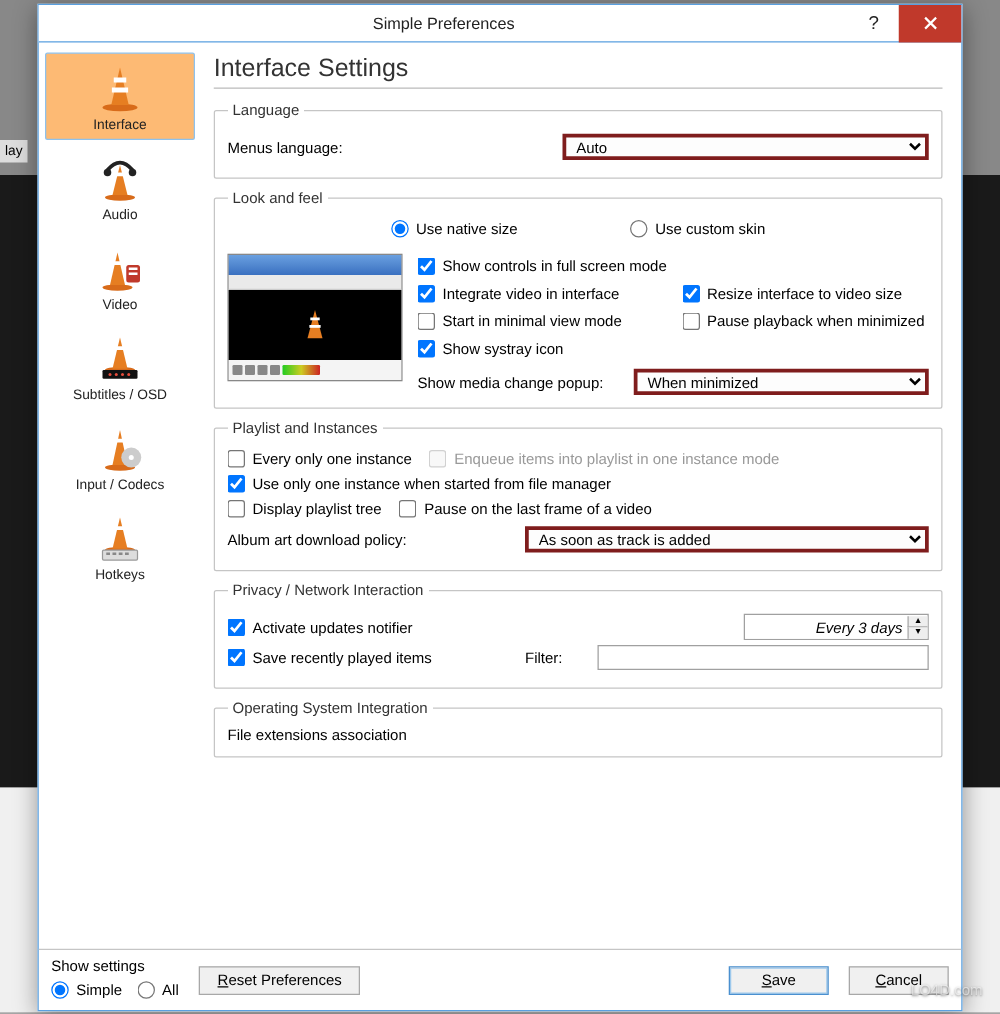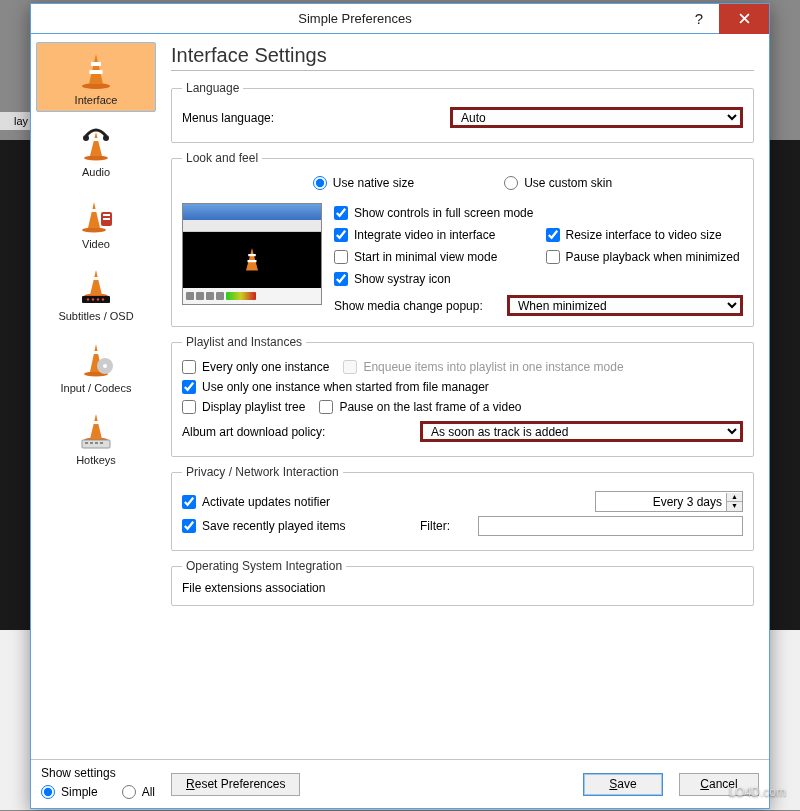--- a/index.html
+++ b/index.html
@@ -1,19 +1,19 @@
 <!DOCTYPE html>
 <html><head>
 <meta charset="utf-8">
 <style>
 * { box-sizing: border-box; margin: 0; padding: 0; }
 body { font-family: "Segoe UI", Tahoma, sans-serif; font-size: 12px; background: #888; width: 800px; height: 811px; position: relative; overflow: hidden; }
 .bg-dark { position: absolute; top: 140px; left: 0; width: 800px; height: 490px; background: #1a1a1a; }
 .bg-light { position: absolute; top: 630px; left: 0; width: 800px; height: 180px; background: #f0f0f0; }
-.little { position: absolute; top: 112px; left: 0; background: #ddd; padding: 3px 14px; font-size: 11px; }
+.little { position: absolute; top: 112px; left: 0; background: #ddd; padding: 3px 4px; font-size: 11px; }
 
 .window { position: absolute; top: 3px; left: 30px; width: 740px; height: 806px; background: #fff; border: 1px solid #5aa0e0; box-shadow: 0 4px 18px rgba(0,0,0,0.4); display: flex; flex-direction: column; }
 .titlebar { height: 30px; background: #fff; border-bottom: 1px solid #5aa0e0; display: flex; align-items: center; }
 .title-text { flex: 1; text-align: center; font-size: 13px; color: #222; }
 .title-help { width: 40px; text-align: center; font-size: 15px; color: #222; cursor: pointer; }
 .title-close { width: 50px; height: 30px; background: #c0392b; color: #fff; display: flex; align-items: center; justify-content: center; font-size: 14px; cursor: pointer; }
 
 .body { flex: 1; display: flex; }
 .sidebar { width: 130px; border-right: none; padding: 8px 5px; display: flex; flex-direction: column; align-items: stretch; gap: 2px; }
 .side-item { display: flex; flex-direction: column; align-items: center; padding: 8px 4px 6px; border-radius: 2px; cursor: pointer; gap: 4px; }
@@ -48,32 +48,32 @@
 .preview-ctrl { height: 16px; background: #f4f4f4; display: flex; align-items: center; gap: 2px; padding: 0 3px; }
 .preview-ctrl span { width: 8px; height: 8px; background: #888; border-radius: 1px; }
 .lf-grid { flex: 1; display: grid; grid-template-columns: 1fr 1fr; gap: 2px 14px; align-content: start; }
 .lf-grid .full { grid-column: 1 / -1; }
 .lf-popup { display: flex; align-items: center; gap: 8px; margin-top: 6px; }
 .lf-popup label { flex-basis: 165px; }
 
 .two-col { display: flex; gap: 14px; }
 
 .spinner { display: flex; align-items: center; border: 1px solid #a0a0a0; height: 21px; }
-.spinner input { border: none; text-align: right; width: 130px; height: 19px; }
+.spinner input { border: none; text-align: right; width: 130px; height: 19px; font-style: italic; }
 .spin-btns { display: flex; flex-direction: column; width: 16px; }
 .spin-btns div { height: 9px; font-size: 7px; text-align: center; line-height: 8px; background: #eee; border-left: 1px solid #aaa; cursor: pointer; }
 .spin-btns div:first-child { border-bottom: 1px solid #aaa; }
 
 .os-row { display: flex; align-items: center; gap: 30px; }
 button.win { height: 23px; padding: 0 14px; font-size: 12px; background: #f0f0f0; border: 1px solid #a8a8a8; cursor: pointer; }
 button.win.default { border: 1px solid #4a90d0; box-shadow: 0 0 0 1px #9cc8ec inset; }
 
 .footer { border-top: 1px solid #c5c5c5; padding: 6px 10px; display: flex; align-items: center; gap: 16px; }
 .show-settings { display: flex; flex-direction: column; gap: 2px; }
-.show-settings-opts { display: flex; gap: 24px; align-items: center; }
+.show-settings-opts { display: flex; gap: 12px; align-items: center; }
 .footer-spacer { flex: 1; }
 
 .watermark { position: absolute; bottom: 12px; right: 14px; color: rgba(255,255,255,0.55); font-size: 12px; text-shadow: 0 1px 2px rgba(0,0,0,0.5); pointer-events: none; }
 </style>
 </head>
 <body>
 
 <div class="bg-dark"></div>
 <div class="bg-light"></div>
 <div class="little">lay</div>

